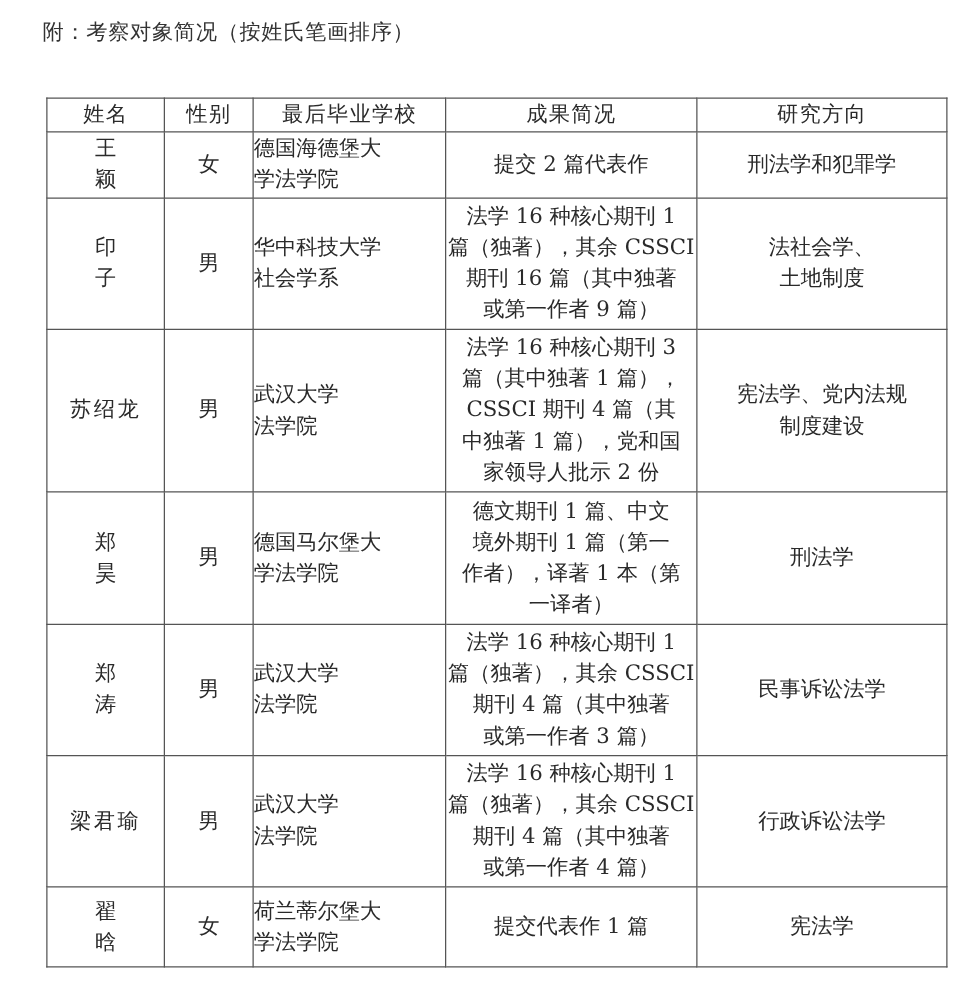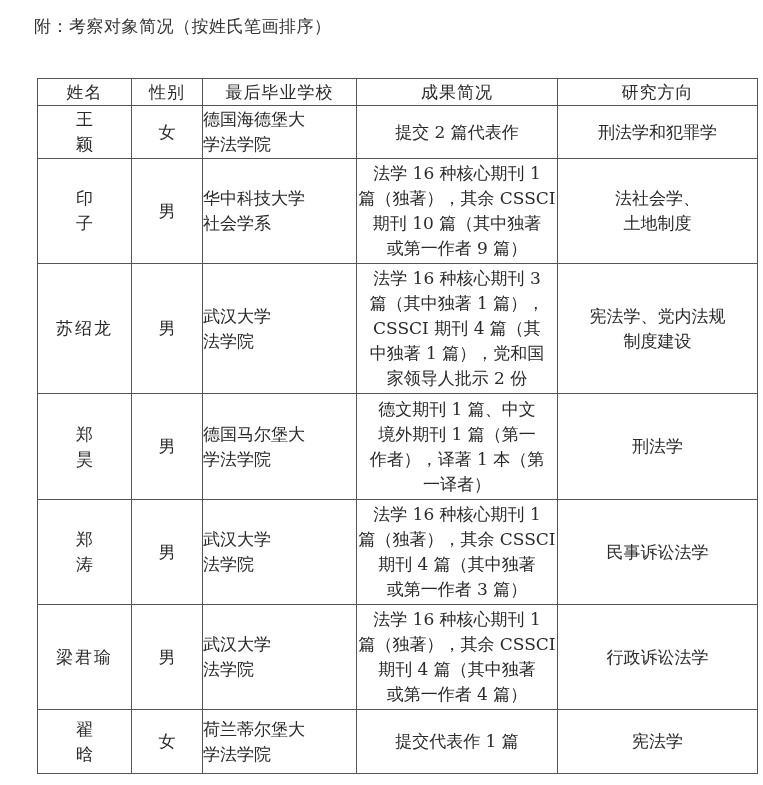--- a/index.html
+++ b/index.html
@@ -99,21 +99,21 @@
     <tr style="height:105px">
       <td class="c-name spaced">印 子</td>
       <td class="c-gender">男</td>
       <td class="c-school">
         <span class="line">华中科技大学</span>
         <span class="line">社会学系</span>
       </td>
       <td class="c-result">
         <span class="line">法学 16 种核心期刊 1</span>
         <span class="line">篇（独著），其余 CSSCI</span>
-        <span class="line">期刊 10 篇（其中独著</span>
+        <span class="line">期刊 16 篇（其中独著</span>
         <span class="line">或第一作者 9 篇）</span>
       </td>
       <td class="c-field">
         <span class="line">法社会学、</span>
         <span class="line">土地制度</span>
       </td>
     </tr>
 
     <tr style="height:130px">
       <td class="c-name">苏绍龙</td>

